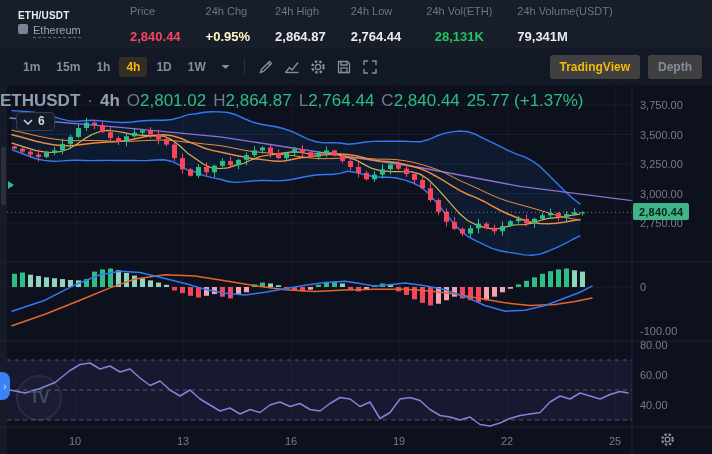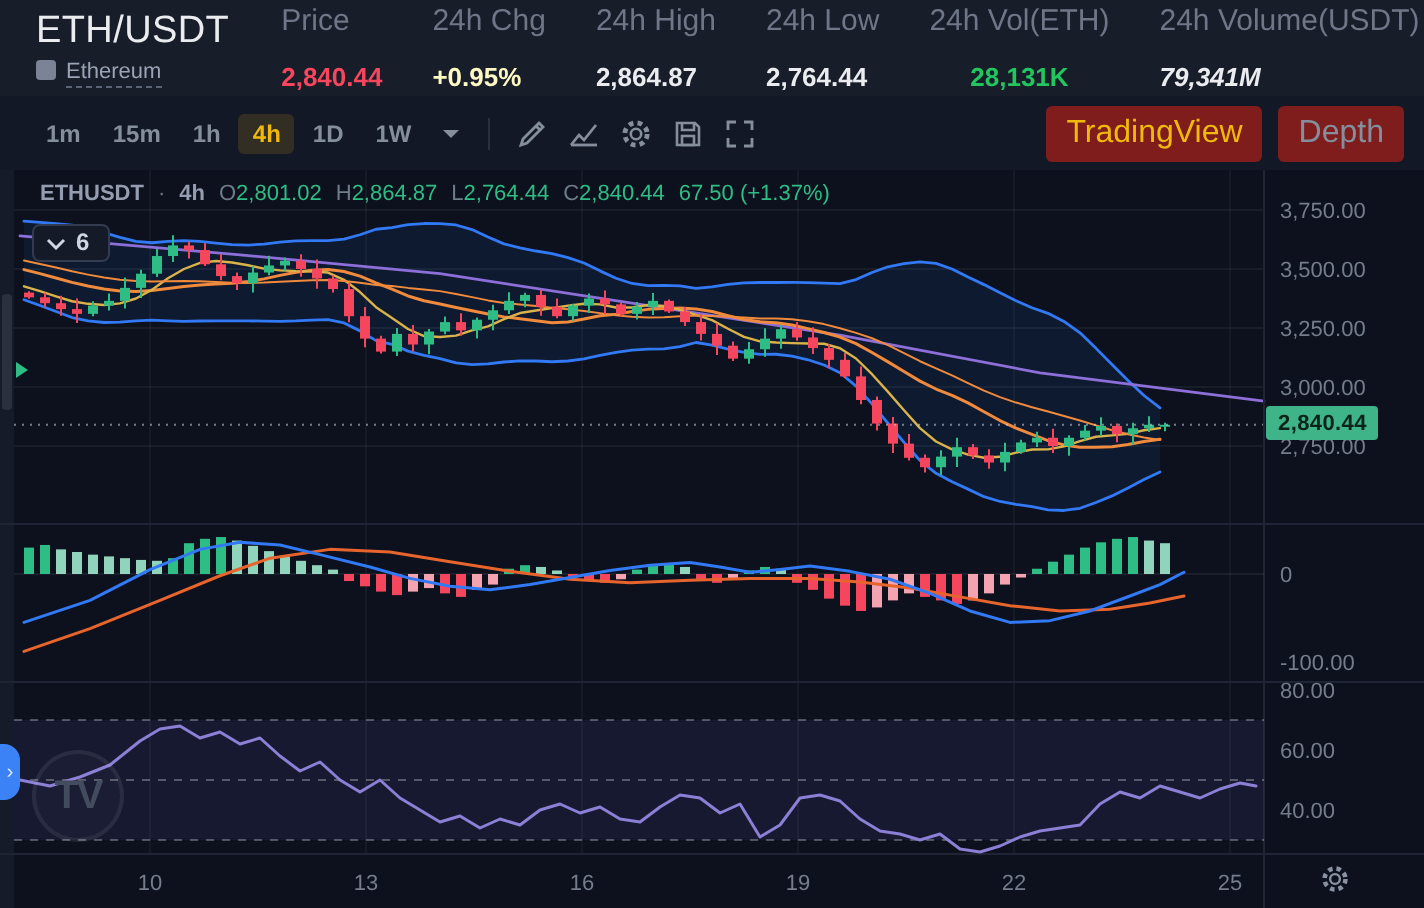--- a/index.html
+++ b/index.html
@@ -1,48 +1,48 @@
 <!DOCTYPE html>
 <html><head>
 <meta charset="utf-8">
 <style>
   html,body{margin:0;padding:0;background:#0c111d;overflow:hidden}
   body{width:712px;height:454px;font-family:"Liberation Sans",sans-serif;color:#eaecef;position:relative}
   .topbar{height:48px;background:#171d29;display:flex;align-items:center;padding-left:18px;box-sizing:border-box}
   .pair-block{margin-right:26px;min-width:86px}
-  .pair-name{font-size:19px;font-weight:400;color:#eaecef;letter-spacing:.2px}
+  .pair-name{font-size:10px;font-weight:700;color:#eaecef;letter-spacing:.2px}
   .coin-row{display:flex;gap:5px;margin-top:3px}
   .coin-icon{width:10px;height:10px;background:#7a8496;border-radius:2px;flex:0 0 auto}
   .coin-name{font-size:11px;color:#9aa4b5;border-bottom:1px dashed #5a6475;padding-bottom:1px;cursor:pointer}
   .stats{display:flex;gap:25px}
-  .stat .s-label{font-size:15px;color:#6e7687;margin-bottom:12px;white-space:nowrap}
+  .stat .s-label{font-size:11px;color:#6e7687;margin-bottom:12px;white-space:nowrap}
   .stat .s-value{font-size:13px;font-weight:700;white-space:nowrap}
   .toolbar{height:37px;background:#131827;display:flex;align-items:center;padding:0 10px 0 16px;box-sizing:border-box}
   .tf{color:#848e9c;font-size:12px;font-weight:600;padding:3px 7px;border-radius:3px;cursor:pointer;margin-right:2px}
   .tf.active{color:#f0b90b;background:rgba(240,185,11,.14)}
   .caret-btn{color:#848e9c;padding:3px 6px;cursor:pointer;display:flex;align-items:center}
   .tb-divider{width:1px;height:16px;background:#2a3040;margin:0 8px}
   .icon-btn{width:26px;height:24px;display:flex;align-items:center;justify-content:center;color:#848e9c;cursor:pointer}
   .tb-right{margin-left:auto;display:flex;gap:8px;align-items:center}
-  .pill{background:#7f1d1d;border-radius:3px;padding:5px 10px;font-size:16px;font-weight:400;cursor:pointer}
+  .pill{background:#404040;border-radius:3px;padding:5px 10px;font-size:12px;font-weight:700;cursor:pointer}
   .pill.on{color:#f0b90b}.pill.off{color:#848e9c}
   .chart-wrap{position:relative;width:712px;height:369px;background:#0c111d}
   .chart-wrap svg.main{position:absolute;left:0;top:0}
-  .legend{position:absolute;top:6px;left:20px;font-size:11px;display:flex;gap:7px;align-items:center;pointer-events:none;white-space:nowrap}
+  .legend{position:absolute;top:6px;left:0;font-size:17px;display:flex;gap:7px;align-items:center;pointer-events:none;white-space:nowrap}
   .legend .sym{color:#949db0;font-weight:600}
   .legend .sep{color:#6e7687}
   .legend .itv{color:#949db0;font-weight:600}
   .legend .k{color:#6f7d8a}
   .legend .v{color:#2ebd85}
   .legend .chg{color:#2ebd85}
   .ohlc-item{display:inline}
   .ind-badge{position:absolute;top:27px;left:16px;background:#141a28;border:1px solid #333b4e;border-radius:4px;color:#cfd5e1;font-size:12px;font-weight:600;padding:1px 9px 2px 6px;display:flex;align-items:center;gap:5px;cursor:pointer}
   .ind-badge svg{margin-top:1px}
   .price-tag{position:absolute;left:633px;top:118px;background:#3eb488;color:#0a241c;font-size:11px;font-weight:700;padding:2.5px 6px;border-radius:2px;letter-spacing:.2px}
-  .tv-mark{position:absolute;left:16px;top:290px;width:42px;height:42px;border:2px solid rgba(255,255,255,.07);background:rgba(255,255,255,.02);border-radius:50%;display:flex;align-items:center;justify-content:center;color:#434b5e;font-weight:800;font-size:20px;letter-spacing:-1px}
+  .tv-mark{position:absolute;left:16px;top:290px;width:42px;height:42px;border:2px solid rgba(255,255,255,.07);background:rgba(255,255,255,.02);border-radius:50%;display:flex;align-items:center;justify-content:center;color:#434b5e;font-weight:800;font-size:16px;letter-spacing:-1px}
   .left-handle{position:absolute;left:0;top:287px;width:10px;height:28px;background:#3b82f6;border-radius:0 8px 8px 0;display:flex;align-items:center;justify-content:center;color:#dce8ff;font-size:10px;cursor:pointer}
   .corner-gear{position:absolute;left:660px;top:347px;color:#8a91a0;cursor:pointer}
 </style>
 </head>
 <body>
 
 <header class="topbar">
   <div class="pair-block">
     <div class="pair-name">ETH/USDT</div>
     <div class="coin-row">
@@ -66,21 +66,21 @@
       <div class="stat">
     <div class="s-label">24h Low</div>
     <div class="s-value" style="color: rgb(234, 236, 239);">2,764.44</div>
   </div>
       <div class="stat">
     <div class="s-label">24h Vol(ETH)</div>
     <div class="s-value" style="color: #22c55e; text-align: center;">28,131K</div>
   </div>
       <div class="stat">
     <div class="s-label">24h Volume(USDT)</div>
-    <div class="s-value" style="color: rgb(234, 236, 239); font-style: italic;">79,341M</div>
+    <div class="s-value" style="color: rgb(234, 236, 239);">79,341M</div>
   </div>
     </div>
 </header>
 
 <div class="toolbar">
   <div style="display:flex;align-items:flex-start">
       <div class="tf">1m</div>
       <div class="tf">15m</div>
       <div class="tf">1h</div>
       <div class="tf active">4h</div>
@@ -403,21 +403,21 @@
   <div class="legend">
     <span class="sym">ETHUSDT</span>
       <span class="sep">·</span>
       <span class="itv">4h</span>
     <span style="display:flex;gap:7px">
         <span class="ohlc-item"><span class="k">O</span><span class="v">2,801.02</span></span>
         <span class="ohlc-item"><span class="k">H</span><span class="v">2,864.87</span></span>
         <span class="ohlc-item"><span class="k">L</span><span class="v">2,764.44</span></span>
         <span class="ohlc-item"><span class="k">C</span><span class="v">2,840.44</span></span>
       </span>
-    <span class="chg">67.50 (+1.37%)</span>
+    <span class="chg">25.77 (+1.37%)</span>
   </div>
 
   <div class="ind-badge">
     <svg width="10" height="6" viewBox="0 0 10 6" fill="none" stroke="currentColor" stroke-width="1.5">
         <path d="M1 1l4 4 4-4"></path>
       </svg>
     <span>6</span>
   </div>
 
   <div class="price-tag">2,840.44</div>

